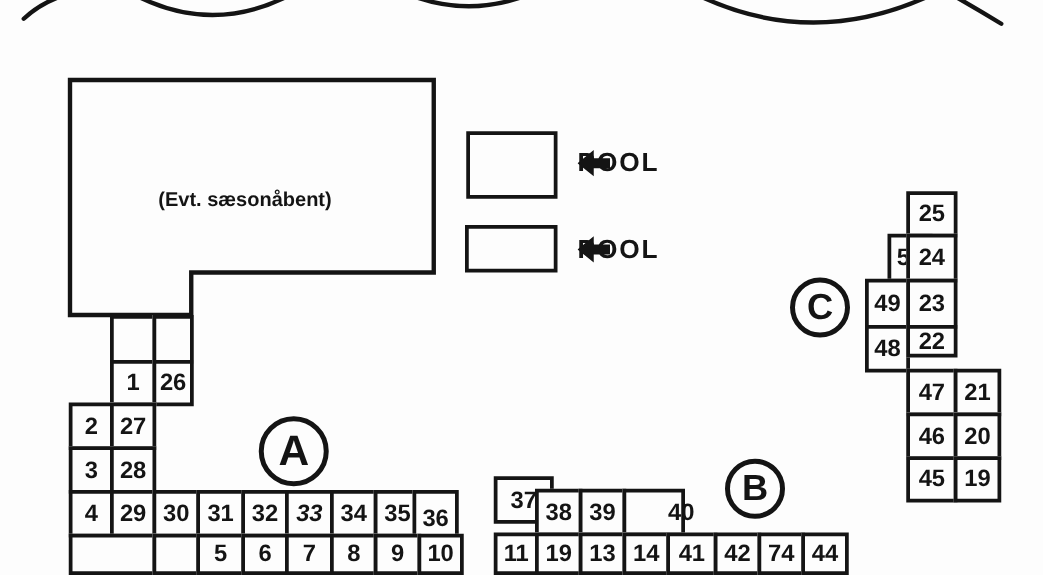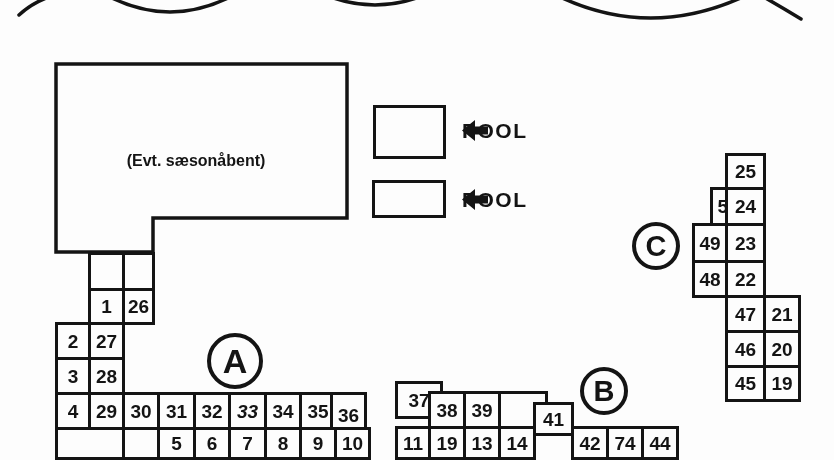--- a/index.html
+++ b/index.html
@@ -128,32 +128,32 @@
       <div class="cell" style="left: 334px; top: 427px; width: 37px; height: 33px;">10</div>
       <div class="section-circle" style="left: 207px; top: 333px; width: 56px; height: 56px; font-size: 34px;">A</div>
       <div class="cell" style="left: 395px; top: 381px; width: 48px; height: 38px;">37</div>
       <div class="cell" style="left: 428px; top: 391px; width: 38px; height: 38px;">38</div>
       <div class="cell" style="left: 463px; top: 391px; width: 38px; height: 38px;">39</div>
       <div class="cell" style="left: 498px; top: 391px; width: 38px; height: 38px; padding-left: 44px;">40</div>
       <div class="cell" style="left: 395px; top: 426px; width: 36px; height: 34px;">11</div>
       <div class="cell" style="left: 428px; top: 426px; width: 38px; height: 34px;">19</div>
       <div class="cell" style="left: 463px; top: 426px; width: 38px; height: 34px;">13</div>
       <div class="cell" style="left: 498px; top: 426px; width: 38px; height: 34px;">14</div>
-      <div class="cell" style="left: 533px; top: 402px; width: 41px; height: 34px;">41</div>
+      <div class="cell" style="left: 533px; top: 426px; width: 41px; height: 34px;">41</div>
       <div class="cell" style="left: 571px; top: 426px; width: 38px; height: 34px;">42</div>
       <div class="cell" style="left: 606px; top: 426px; width: 38px; height: 34px;">74</div>
       <div class="cell" style="left: 641px; top: 426px; width: 38px; height: 34px;">44</div>
       <div class="section-circle" style="left: 580px; top: 367px; width: 48px; height: 48px; font-size: 29px;">B</div>
       <div class="cell" style="left: 725px; top: 153px; width: 41px; height: 37px;">25</div>
       <div class="cell" style="left: 692px; top: 187px; width: 36px; height: 39px; margin-left: 18px;">50</div>
       <div class="cell" style="left: 725px; top: 187px; width: 41px; height: 39px;">24</div>
       <div class="cell" style="left: 692px; top: 223px; width: 36px; height: 40px;">49</div>
       <div class="cell" style="left: 725px; top: 223px; width: 41px; height: 40px;">23</div>
       <div class="cell" style="left: 692px; top: 260px; width: 36px; height: 38px;">48</div>
-      <div class="cell" style="left: 725px; top: 260px; width: 41px; height: 38px;">22</div>
+      <div class="cell" style="left: 725px; top: 260px; width: 41px; height: 26px;">22</div>
       <div class="cell" style="left: 725px; top: 295px; width: 41px; height: 38px;">47</div>
       <div class="cell" style="left: 763px; top: 295px; width: 38px; height: 38px;">21</div>
       <div class="cell" style="left: 725px; top: 330px; width: 41px; height: 38px;">46</div>
       <div class="cell" style="left: 763px; top: 330px; width: 38px; height: 38px;">20</div>
       <div class="cell" style="left: 725px; top: 365px; width: 41px; height: 37px;">45</div>
       <div class="cell" style="left: 763px; top: 365px; width: 38px; height: 37px;">19</div>
       <div class="section-circle" style="left: 632px; top: 222px; width: 48px; height: 48px; font-size: 29px;">C</div>
     </div>
 
 </div>

